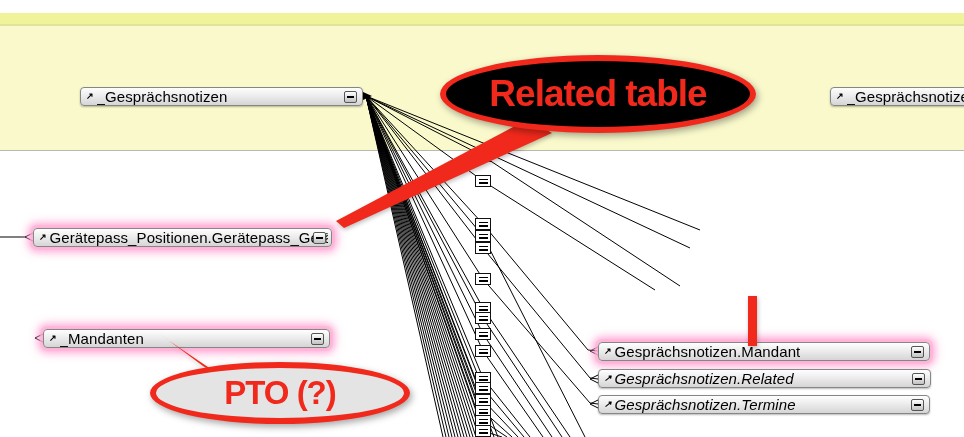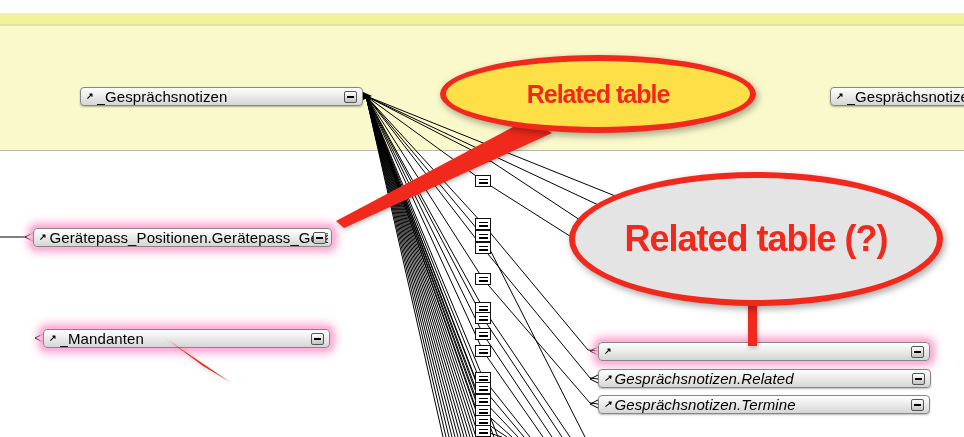--- a/index.html
+++ b/index.html
@@ -122,20 +122,21 @@
         <span class="lbl">Gerätepass_Positionen.Gerätepass_Gerät.Mandant</span>
         <span class="minus"></span>
       </div>
       <div class="tbox glow" style="left: 43px; top: 329px; width: 287px;">
         <span class="arrow">↗</span>
         <span class="lbl">_Mandanten</span>
         <span class="minus"></span>
       </div>
       <div class="tbox glow" style="left: 598px; top: 342px; width: 332px;">
         <span class="arrow">↗</span>
+        <span class="lbl">Gesprächsnotizen.Mandant</span>
         <span class="minus"></span>
       </div>
       <div class="tbox italic" style="left: 598px; top: 369px; width: 333px;">
         <span class="arrow">↗</span>
         <span class="lbl">Gesprächsnotizen.Related</span>
         <span class="minus"></span>
       </div>
       <div class="tbox italic" style="left: 598px; top: 395px; width: 332px;">
         <span class="arrow">↗</span>
         <span class="lbl">Gesprächsnotizen.Termine</span>
@@ -208,19 +209,19 @@
         <i></i>
       </div>
     </div>
 
   <svg class="layer" id="tails-layer" viewBox="0 0 964 437" xmlns="http://www.w3.org/2000/svg" style="filter:drop-shadow(1px 2px 2px rgba(0,0,0,.25));">
       <polygon points="336,221 344,228 552,133 528,119" fill="#f1291c"></polygon>
       <polygon points="748,296 757,296 757,346 748,346" fill="#f1291c"></polygon>
       <polygon points="160,334 168,340 230,382 203,366" fill="#f1291c"></polygon>
     </svg>
 
-  <div class="oval" id="oval-0" style="left: 440px; top: 55px; width: 316px; height: 78px; border: 6px solid rgb(241, 41, 28); background: #fde047; color: rgb(241, 41, 28); font-size: 25px;">
+  <div class="oval" id="oval-0" style="left: 440px; top: 55px; width: 316px; height: 78px; border: 6px solid rgb(241, 41, 28); background: #000000; color: rgb(241, 41, 28); font-size: 37px;">
     <span>Related table</span>
   </div>
-  <div class="oval" id="oval-1" style="left: 569px; top: 172px; width: 374px; height: 134px; border: 6px solid rgb(241, 41, 28); background: rgb(228, 228, 228); color: rgb(241, 41, 28); font-size: 36px;">
-    <span>Related table (?)</span>
+  <div class="oval" id="oval-2" style="left: 150px; top: 362px; width: 260px; height: 62px; border: 6px solid rgb(241, 41, 28); background: rgb(228, 228, 228); color: rgb(241, 41, 28); font-size: 33px;">
+    <span>PTO (?)</span>
   </div>
 </div>
 
 </body></html>

